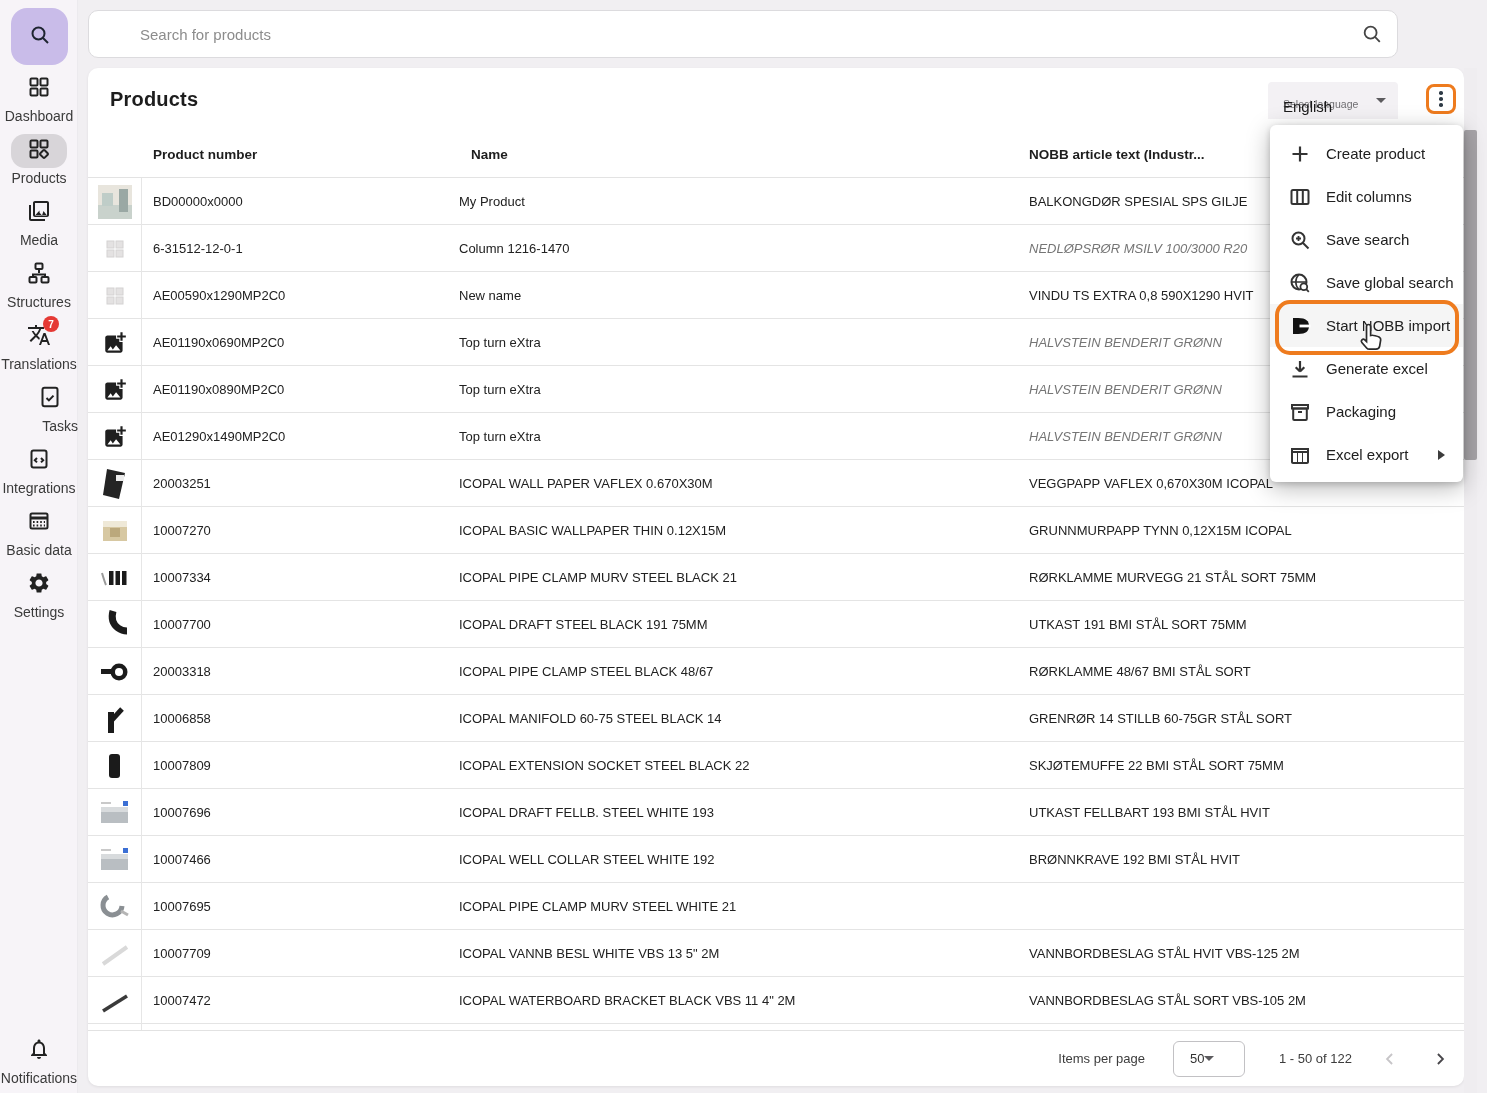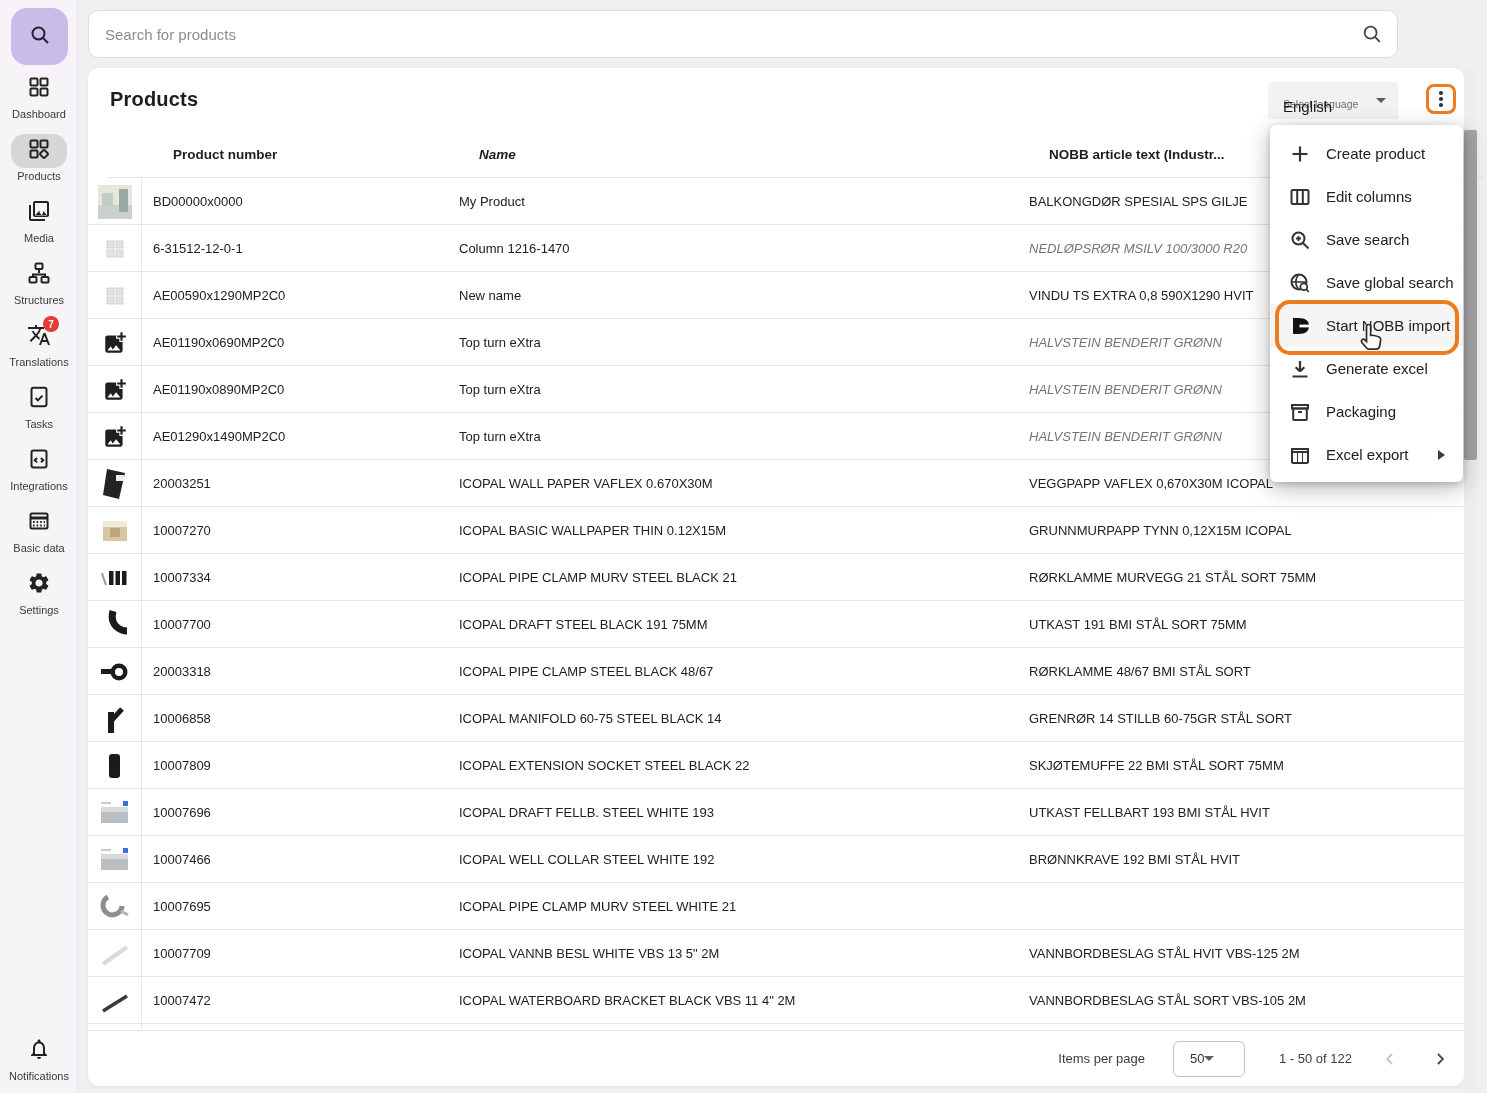--- a/index.html
+++ b/index.html
@@ -5,35 +5,35 @@
   * { margin:0; padding:0; box-sizing:border-box; }
   html,body { width:1487px; height:1093px; overflow:hidden; }
   body { font-family:"Liberation Sans", sans-serif; background:#f1eff2; position:relative; color:#212121; }
 
   
   .sidebar { position:absolute; left:0; top:0; width:78px; height:1093px; background:#f7f4f8; border-right:1px solid #eceaee; }
   .search-tile { position:absolute; left:11px; top:8px; width:57px; height:57px; border-radius:16px; background:#c9bce9; display:flex; align-items:center; justify-content:center; cursor:pointer; }
   .nav-item { position:absolute; left:0; width:78px; height:62px; display:flex; flex-direction:column; align-items:center; cursor:pointer; }
   .nav-iconwrap { width:56px; height:34px; margin-top:2px; border-radius:14px; display:flex; align-items:center; justify-content:center; position:relative; }
   .nav-item.active .nav-iconwrap { background:#d8d5d9; }
-  .nav-label { font-size:11px; color:#3a3a3a; margin-top:2px; white-space:nowrap; }
+  .nav-label { font-size:14px; color:#3a3a3a; margin-top:2px; white-space:nowrap; }
   .nav-badge { position:absolute; top:-4px; right:8px; min-width:16px; height:16px; border-radius:8px; background:#e53935; color:#fff; font-size:10px; font-weight:bold; display:flex; align-items:center; justify-content:center; padding:0 3px; }
 
   
   .topbar { position:absolute; left:88px; top:10px; width:1310px; height:48px; background:#fff; border:1px solid #dcdbde; border-radius:10px; display:flex; align-items:center; }
-  .topbar input { flex:1; border:none; outline:none; font-size:15px; padding:0 16px; color:#333; background:transparent; font-family:inherit; }
+  .topbar input { flex:1; border:none; outline:none; font-size:15px; padding:0 16px; color:#333; background:transparent; font-family:inherit;margin-left:35px; }
   .topbar input::placeholder { color:#8c8c8c; }
   .topbar .sicon { margin-right:14px; display:flex; cursor:pointer; }
 
   
   .card { position:absolute; left:88px; top:68px; width:1376px; height:1018px; background:#fff; border-radius:10px; box-shadow:0 1px 3px rgba(0,0,0,.08); }
   .page-title { position:absolute; left:22px; top:20px; font-size:20px; font-weight:bold; color:#1d1d1d; letter-spacing:.2px; }
-  .thead { position:absolute; left:0; top:65px; width:100%; height:45px; border-bottom:1px solid #e3e3e3; font-size:13.5px; font-weight:bold; color:#1e1e1e;margin-left:20px; }
+  .thead { position:absolute; left:0; top:65px; width:100%; height:45px; border-bottom:1px solid #e3e3e3; font-size:13.5px; font-weight:bold; color:#1e1e1e; }
   .thead .h-num  { position:absolute; left:65px;  top:14px; }
-  .thead .h-name { position:absolute; left:371px; top:14px;font-style:italic; }
+  .thead .h-name { position:absolute; left:383px; top:14px; }
   .thead .h-nobb { position:absolute; left:941px; top:14px; }
   .rows { position:absolute; left:0; top:110px; width:100%; height:852px; overflow:hidden; }
   .vsep { position:absolute; left:53px; top:110px; width:1px; height:852px; background:#e6e6e6; }
   .trow { position:relative; width:100%; height:47px; border-bottom:1px solid #e4e4e4; cursor:pointer; }
   .tcell { position:absolute; top:0; height:47px; display:flex; align-items:center; font-size:13px; color:#212121; white-space:nowrap; }
   .thumb-cell { left:0; width:53px; justify-content:center; }
   .num  { left:65px;  width:290px; }
   .name { left:371px; width:560px; }
   .nobb { left:941px; width:430px; }
   .nobb.italic { font-style:italic; color:#757575; }
@@ -129,21 +129,21 @@
   <div class="nav-item" style="top: 318px;">
     <div class="nav-iconwrap">
           <span class="nav-ic"><svg width="24" height="24" viewBox="0 0 24 24" fill="#222">
               <path d="M12.87 15.07l-2.54-2.51.03-.03c1.74-1.94 2.98-4.17 3.71-6.53H17V4h-7V2H8v2H1v1.99h11.17C11.5 7.92 10.44 9.75 9 11.35 8.07 10.32 7.3 9.19 6.69 8h-2c.73 1.63 1.73 3.17 2.98 4.56l-5.09 5.02L4 19l5-5 3.11 3.11.76-2.04zM18.5 10h-2L12 22h2l1.12-3h4.75L21 22h2l-4.5-12zm-2.62 7l1.62-4.33L19.12 17h-3.24z"></path>
             </svg></span>
           <span class="nav-badge">7</span>
         </div>
     <div class="nav-label">Translations</div>
   </div>
 
-  <div class="nav-item" style="top: 380px;">
+  <div class="nav-item" style="top: 380px; align-items: flex-end;">
     <div class="nav-iconwrap">
           <span class="nav-ic"><svg width="24" height="24" viewBox="0 0 24 24" fill="none" stroke="#222" stroke-width="2">
               <rect x="4.5" y="2.8" width="15" height="18.4" rx="2"></rect>
               <path d="M8.5 13l2.4 2.4 4.6-4.8"></path>
             </svg></span>
         </div>
     <div class="nav-label">Tasks</div>
   </div>
 
   <div class="nav-item" style="top: 442px;">

